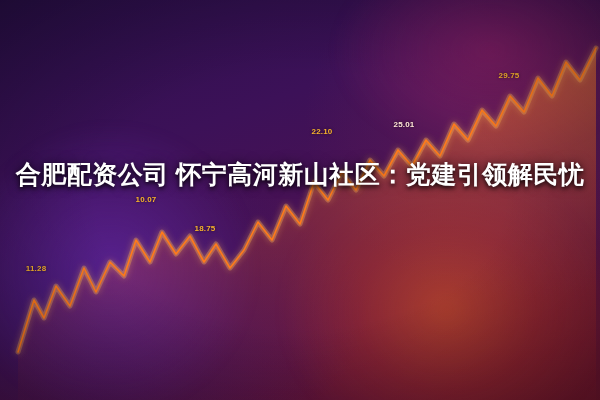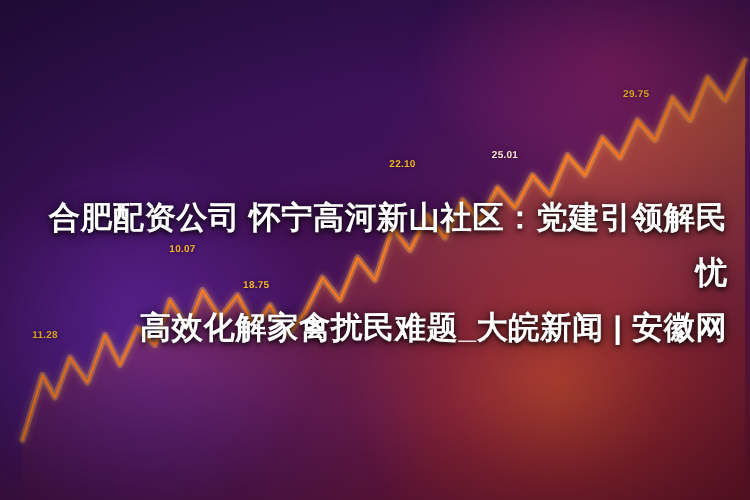--- a/index.html
+++ b/index.html
@@ -75,31 +75,31 @@
     transform: translate(-50%, -50%);
     text-shadow: 0 0 3px rgba(0,0,0,0.55);
   }
 
   
   .headline {
     position: absolute;
     left: 0;
     right: 0;
     top: 152px;
-    text-align: right;
+    text-align: center;
     color: #ffffff;
     font-family: "Liberation Sans", sans-serif;
     font-size: 25px;
     font-weight: 700;
     line-height: 44px;
     letter-spacing: 0.5px;
     text-shadow:
       0 2px 4px rgba(0,0,0,0.85),
       0 0 12px rgba(0,0,0,0.6);
-    padding: 0 18px;
+    padding: 0 4px;
   }
   .headline .line {
     display: block;
   }
 </style>
 </head>
 <body>
 
 <div id="stage">
 
@@ -136,16 +136,15 @@
       <div class="dlabel" style="left: 322px; top: 131px; color: rgb(247, 179, 43);">22.10</div>
       <div class="dlabel" style="left: 205px; top: 228px; color: rgb(247, 179, 43);">18.75</div>
       <div class="dlabel" style="left: 146px; top: 199px; color: rgb(247, 179, 43);">10.07</div>
       <div class="dlabel" style="left: 36px; top: 268px; color: rgb(247, 179, 43);">11.28</div>
     </div>
 
   <div class="vignette"></div>
 
   <div class="headline">
     <span class="line">合肥配资公司 怀宁高河新山社区：党建引领解民忧</span>
-    <span class="line">高效化解家禽扰民难题_大皖新闻 | 安徽网</span>
   </div>
 
 </div>
 
 </body></html>

